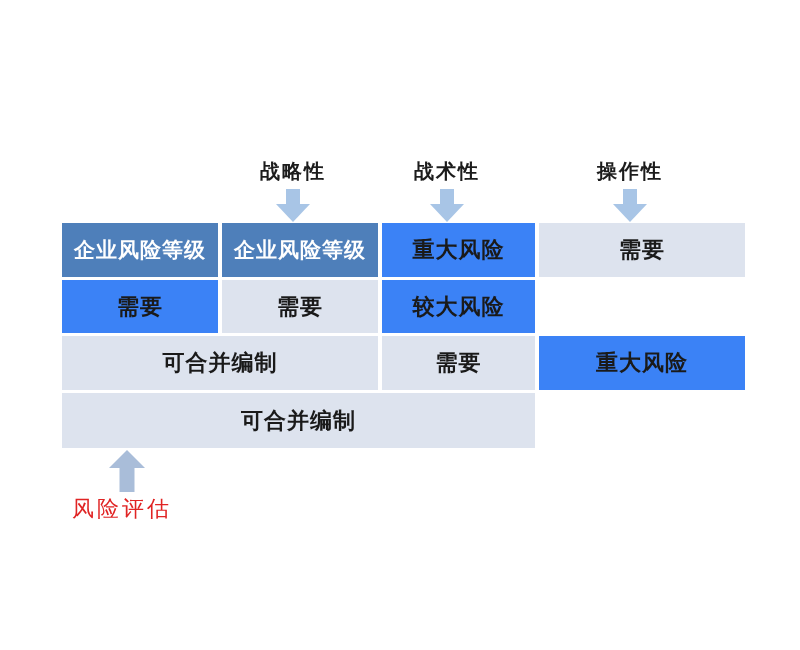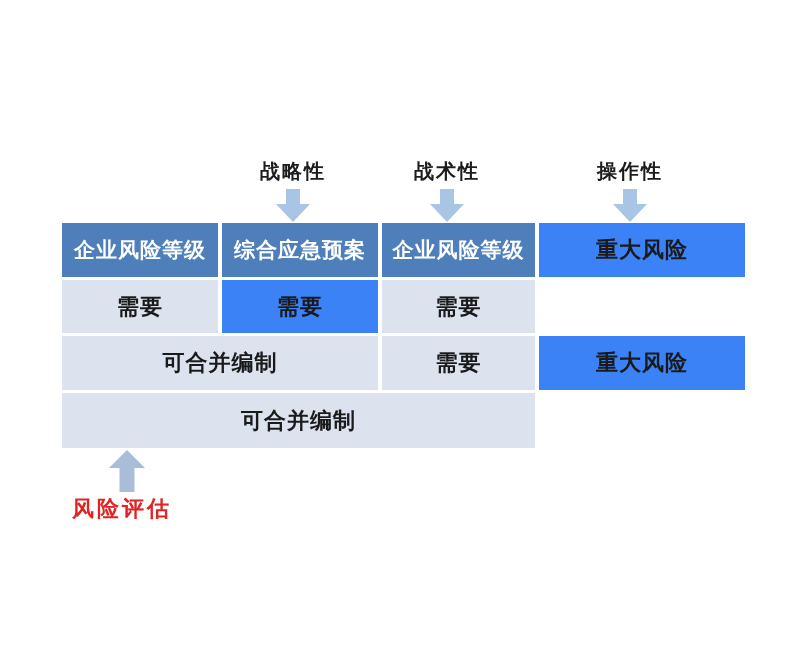--- a/index.html
+++ b/index.html
@@ -84,21 +84,21 @@
     top: 450px;
     width: 36px;
     height: 42px;
   }
   .caption {
     position: absolute;
     left: 72px;
     top: 494px;
     font-family: "DejaVu Serif", "Liberation Serif", serif;
     font-size: 22px;
-    font-weight: bold;
+    font-weight: normal;
     color: #e02424;
     letter-spacing: 3px;
   }
 </style>
 </head>
 <body>
 
 <div class="canvas">
 
   <div class="top-label" style="left:223px">战略性</div>
@@ -114,28 +114,28 @@
     <polygon points="0,15 34,15 17,33" fill="#a8c5e6"></polygon>
   </svg>
   <svg class="down-arrow" style="left:613px" viewBox="0 0 34 33">
     <rect x="10" y="0" width="14" height="16" fill="#a8c5e6"></rect>
     <polygon points="0,15 34,15 17,33" fill="#a8c5e6"></polygon>
   </svg>
 
   <div class="tbl">
 
     <div class="cell hd">企业风险等级</div>
-    <div class="cell hd">综合应急预案</div>
     <div class="cell hd">企业风险等级</div>
 
     <div class="cell dark">重大风险</div>
     <div class="cell light">需要</div>
     <div class="cell dark">需要</div>
     <div class="cell light">需要</div>
 
+    <div class="cell dark">较大风险</div>
     <div class="cell light span2">可合并编制</div>
     <div class="cell light">需要</div>
 
     <div class="cell dark">重大风险</div>
     <div class="cell light span3">可合并编制</div>
   </div>
 
   <svg class="up-arrow" viewBox="0 0 36 42">
     <polygon points="18,0 36,18 0,18" fill="#a9bdd9"></polygon>
     <rect x="10.5" y="17" width="15" height="25" fill="#a9bdd9"></rect>

